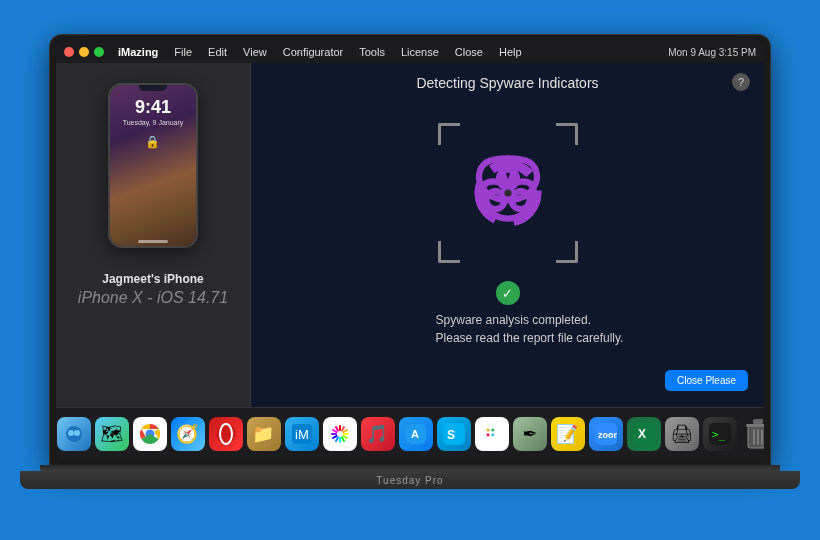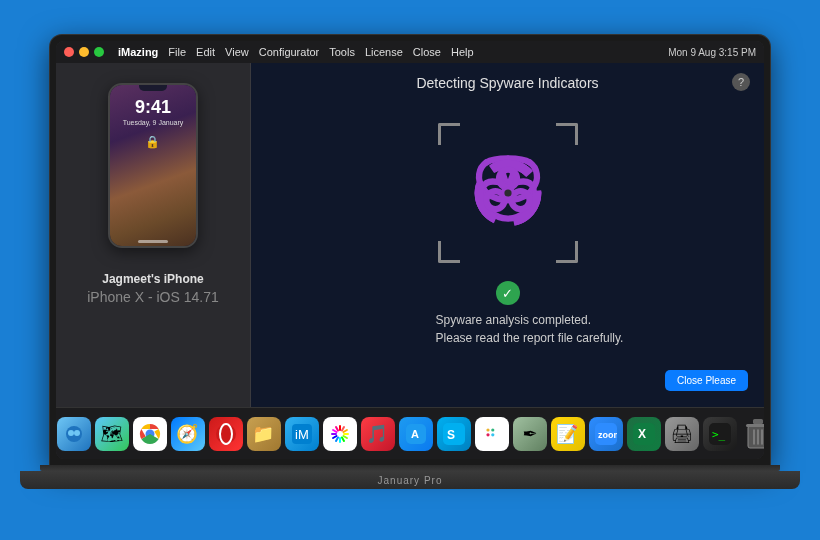--- a/index.html
+++ b/index.html
@@ -69,21 +69,21 @@
       height: 10px;
       border-radius: 50%;
     }
 
     .traffic-light.red { background: #ff5f57; }
     .traffic-light.yellow { background: #febc2e; }
     .traffic-light.green { background: #28c840; }
 
     .menu-items {
       display: flex;
-      gap: 10px;
+      gap: 16px;
     }
 
     .menu-item {
       color: #ddd;
       font-size: 11px;
     }
 
     .menu-item.app-name {
       font-weight: 600;
       color: #fff;
@@ -199,22 +199,23 @@
       margin-top: 24px;
       color: #e0e0e0;
       font-size: 12px;
       font-weight: 600;
       text-align: center;
     }
 
     .device-info {
       margin-top: 3px;
       color: #888;
-      font-size: 14px;
+      font-size: 16px;
       text-align: center;
+      font-style: italic;
     }
 
     
     .main-content {
       flex: 1;
       background: #0f172a;
       display: flex;
       flex-direction: column;
       align-items: center;
       justify-content: center;
@@ -667,15 +668,15 @@
               <line x1="18" y1="12" x2="18" y2="26" stroke="#888" stroke-width="1.5" stroke-linecap="round"></line>
             </svg>
           </div>
         </div>
       </div>
 
     </div>
   </div>
   <div class="macbook-hinge"></div>
   <div class="macbook-base">
-    <span class="macbook-label">January Pro</span>
+    <span class="macbook-label">Tuesday Pro</span>
   </div>
 </div>
 
 </body></html>

